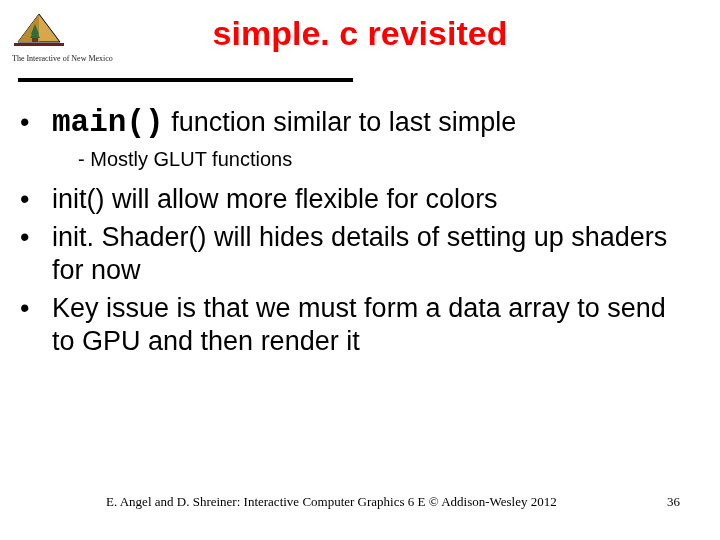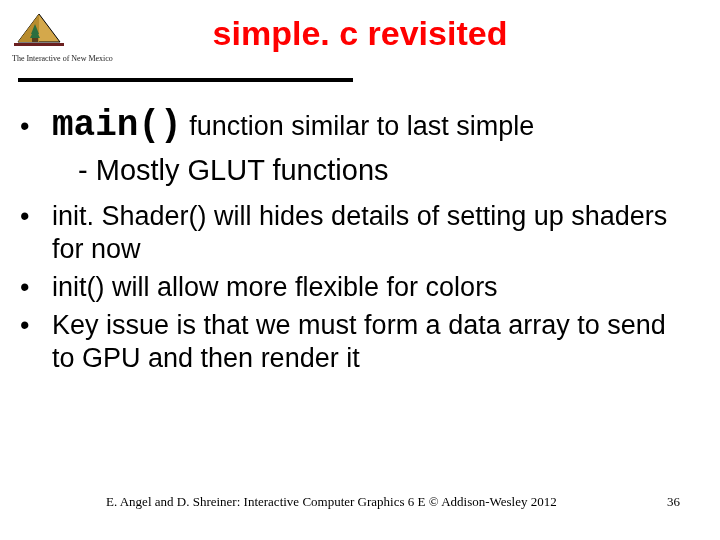--- a/index.html
+++ b/index.html
@@ -62,25 +62,25 @@
     padding-left: 16px;
     margin-bottom: 5px;
   }
   .bullet-dot {
     display: inline-block;
     width: 16px;
   }
   .bullet-l1 .code {
     font-family: "Courier New", monospace;
     font-weight: bold;
-    font-size: 36px;
+    font-size: 31px;
   }
   .bullet-l2 {
     margin-left: 48px;
-    font-size: 29px;
+    font-size: 20px;
     margin-top: 3px;
     margin-bottom: 12px;
   }
   .bullet-l2-dash { }
   .footer {
     position: absolute;
     bottom: 30px;
     left: 106px;
     font-size: 13px;
     color: #000;
@@ -116,24 +116,24 @@
 <div class="title-underline"></div>
 
 <div class="content">
   <div class="bullet-l1">
     <span class="bullet-dot">•</span><span class="code">main()</span><span> function similar to last simple</span>
   </div>
   <div class="bullet-l2">
     <span class="bullet-l2-dash">- </span><span>Mostly GLUT functions</span>
   </div>
   <div class="bullet-l1">
-    <span class="bullet-dot">•</span><span>init. Shader() will hides details of setting up shaders for now</span>
+    <span class="bullet-dot">•</span><span>init() will allow more flexible for colors</span>
   </div>
   <div class="bullet-l1">
-    <span class="bullet-dot">•</span><span>init() will allow more flexible for colors</span>
+    <span class="bullet-dot">•</span><span>init. Shader() will hides details of setting up shaders for now</span>
   </div>
   <div class="bullet-l1">
     <span class="bullet-dot">•</span><span>Key issue is that we must form a data array to send to GPU and then render it</span>
   </div>
 </div>
 
 <div class="footer">E. Angel and D. Shreiner: Interactive Computer Graphics 6 E © Addison-Wesley 2012</div>
 <div class="page-num">36</div>
 
 </body></html>

